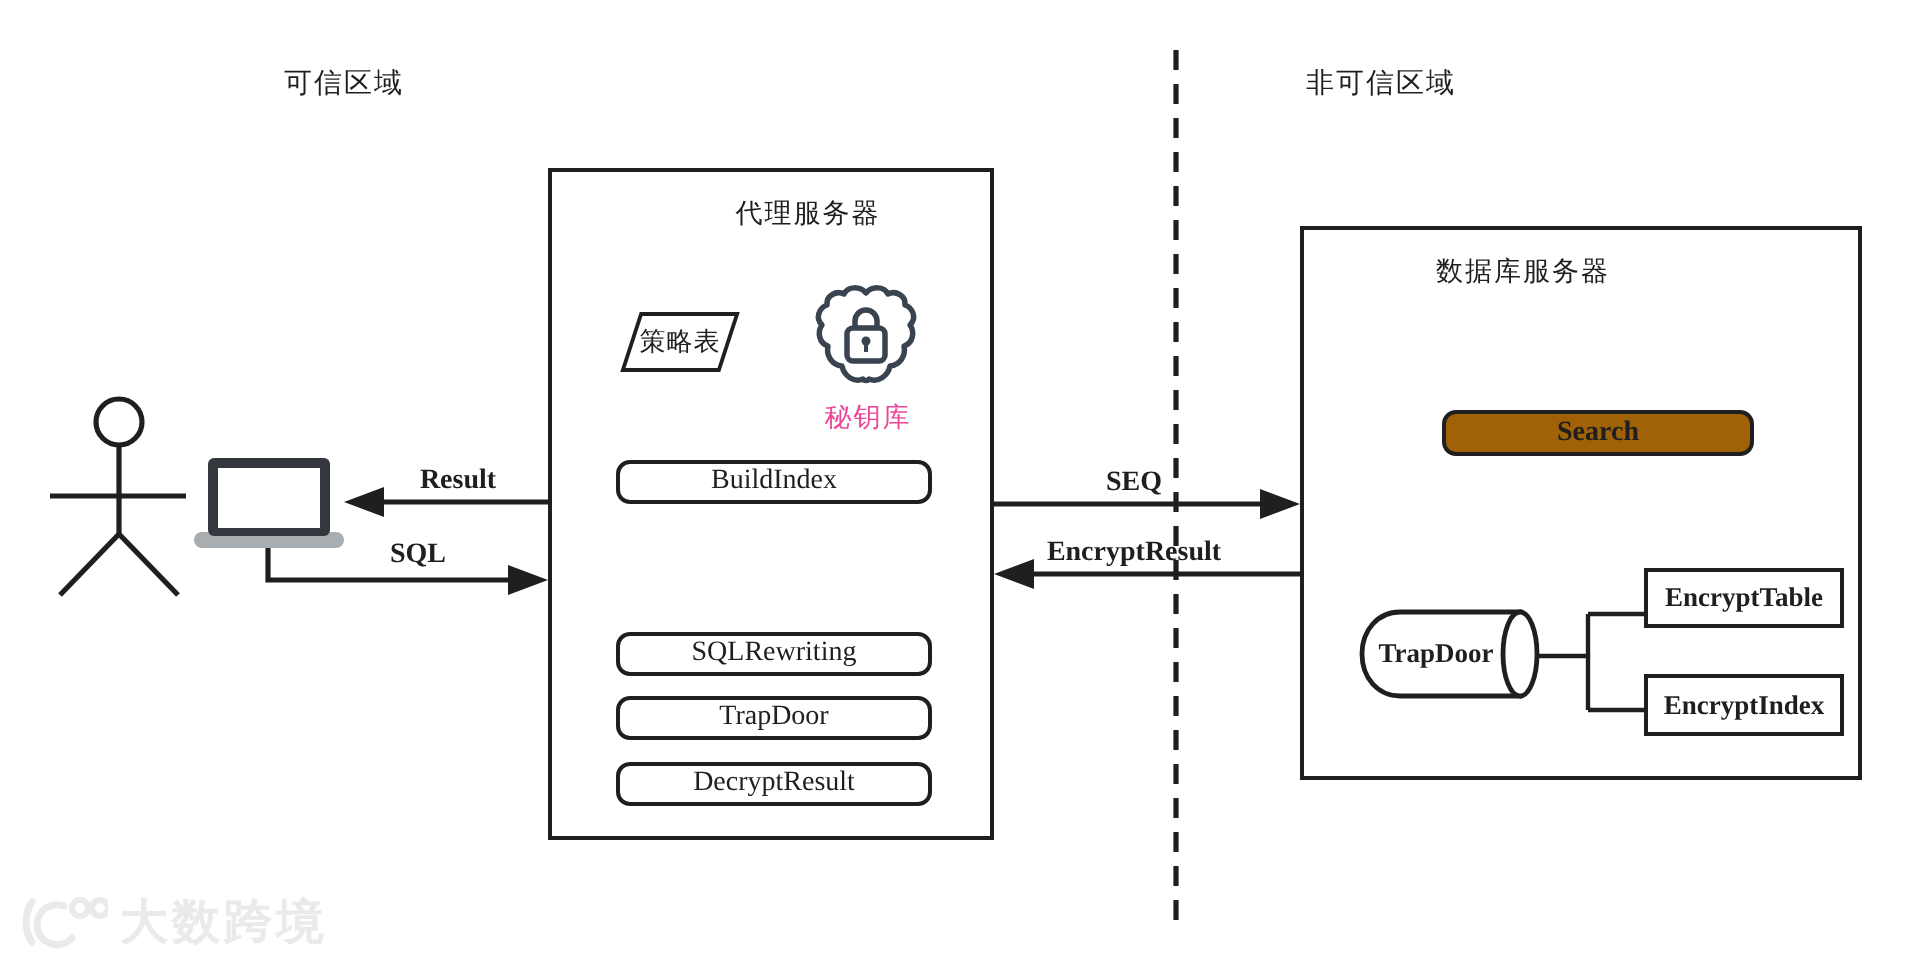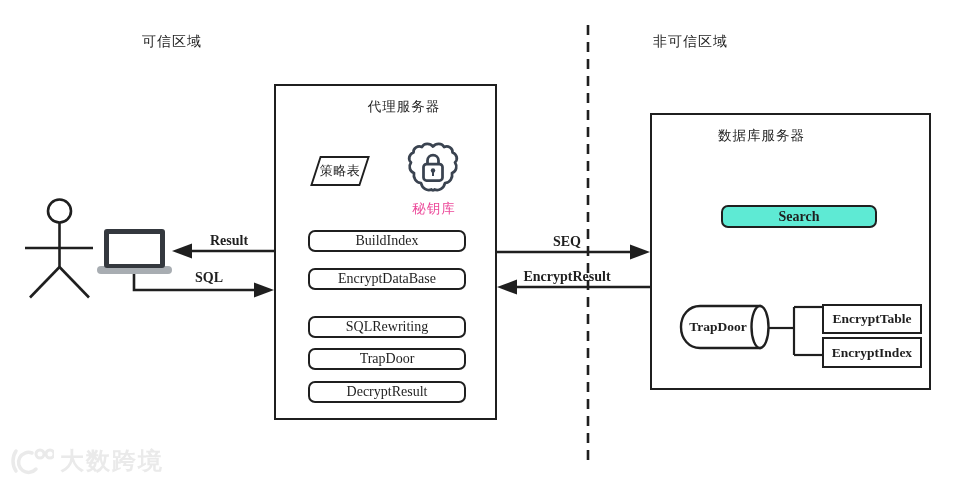--- a/index.html
+++ b/index.html
@@ -48,21 +48,21 @@
     color: #1f1f1f;
   }
   .search-btn {
     position: absolute;
     left: 721px;
     top: 205px;
     width: 156px;
     height: 23px;
     border: 2.2px solid #1f1f1f;
     border-radius: 7px;
-    background: #5eead4;
+    background: #a16207;
     text-align: center;
     font-weight: bold;
     font-size: 14px;
     line-height: 19px;
     color: #1f1f1f;
   }
   .square-box {
     position: absolute;
     width: 100px;
     border: 2.2px solid #1f1f1f;
@@ -204,33 +204,32 @@
   <svg style="position:absolute; left:406px; top:142px;" width="54" height="56" viewBox="0 0 100 112">
     <path d="M50 9 C56 2 68 2 72 10 C80 6 90 12 89 21 C97 24 101 34 94 41 C99 48 97 59 88 62 C90 72 84 81 74 82 C72 92 62 99 53 95 C52 97 48 97 47 95 C38 99 28 92 26 82 C16 81 10 72 12 62 C3 59 1 48 6 41 C-1 34 3 24 11 21 C10 12 20 6 28 10 C32 2 44 2 50 9 Z" fill="none" stroke="#3a4350" stroke-width="5.5" stroke-linejoin="round"></path>
     <path d="M39 46 V37 a11 11 0 0 1 22 0 V46" fill="none" stroke="#3a4350" stroke-width="5.5"></path>
     <rect x="31" y="44" width="38" height="33" rx="6" fill="none" stroke="#3a4350" stroke-width="5.5"></rect>
     <circle cx="50" cy="57" r="4.5" fill="#3a4350"></circle>
     <line x1="50" y1="59" x2="50" y2="68" stroke="#3a4350" stroke-width="4"></line>
   </svg>
   <div class="keystore-label">秘钥库</div>
 
   <div class="module-box" style="top:230px;">BuildIndex</div>
-  <div class="module-box" style="top:268px;">EncryptDataBase</div>
   <div class="module-box" style="top:316px;">SQLRewriting</div>
   <div class="module-box" style="top:348px;">TrapDoor</div>
   <div class="module-box" style="top:381px;">DecryptResult</div>
 
   <div class="outer-box" style="left:650px; top:113px; width:281px; height:277px;"></div>
   <div class="box-title" style="left:650px; top:127px; width:223px;">数据库服务器</div>
 
   <div class="search-btn">Search</div>
 
   <div class="cyl-label">TrapDoor</div>
 
-  <div class="square-box" style="left:822px; top:304px; height:30px; line-height:26px;">EncryptTable</div>
+  <div class="square-box" style="left:822px; top:284px; height:30px; line-height:26px;">EncryptTable</div>
   <div class="square-box" style="left:822px; top:337px; height:31px; line-height:27px;">EncryptIndex</div>
 
   <div class="arrow-label" style="left:194px; top:233px; width:70px;">Result</div>
   <div class="arrow-label" style="left:179px; top:270px; width:60px;">SQL</div>
   <div class="arrow-label" style="left:537px; top:234px; width:60px;">SEQ</div>
   <div class="arrow-label" style="left:517px; top:269px; width:100px;">EncryptResult</div>
 
   <div class="watermark">
     <svg width="46" height="32" viewBox="0 0 46 32">
       <path d="M8 6 C4 12 4 20 8 26" fill="none" stroke="#eaeaea" stroke-width="3.5" stroke-linecap="round"></path>

